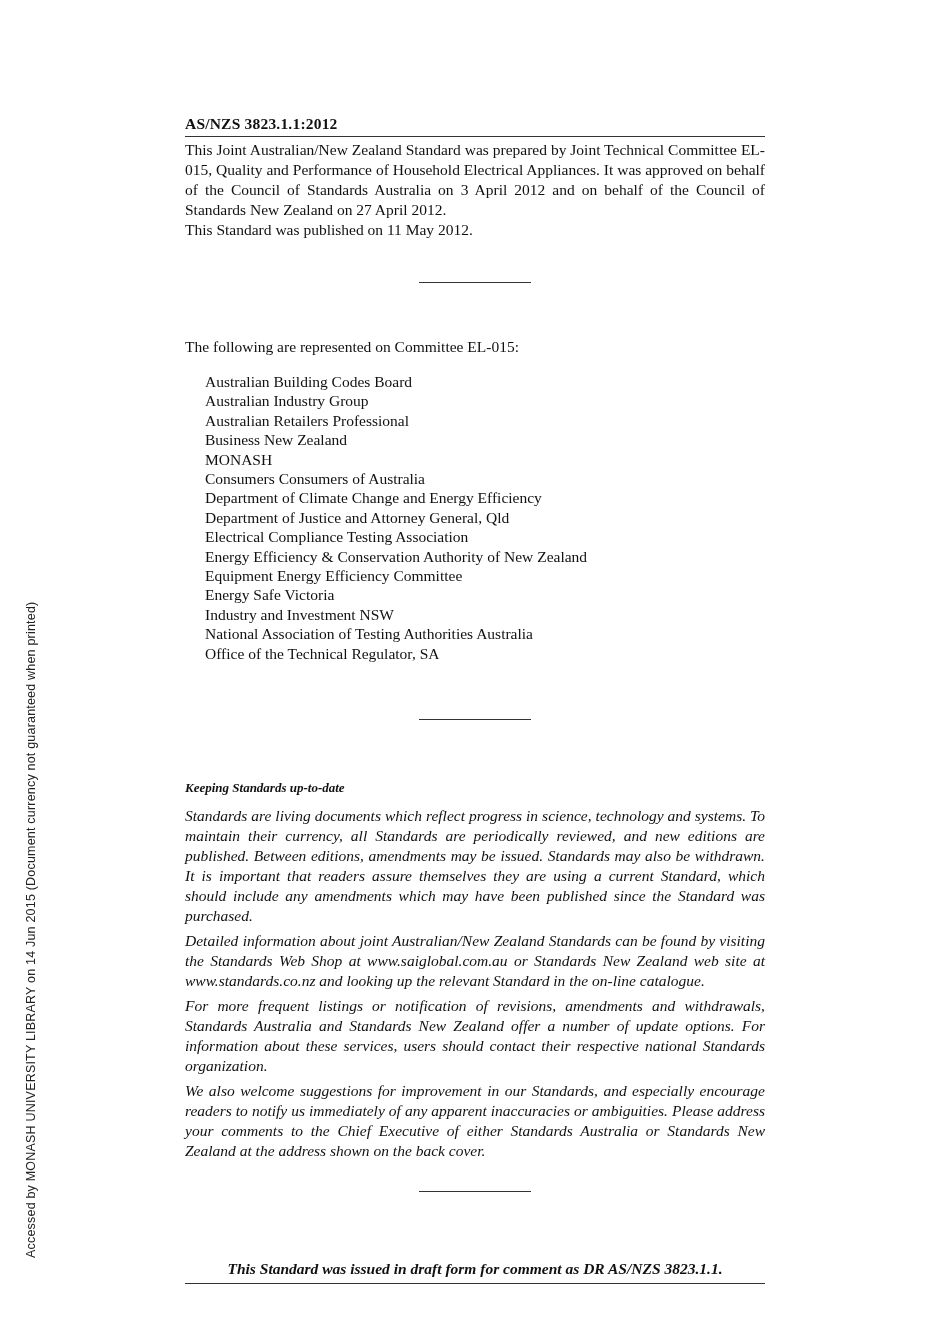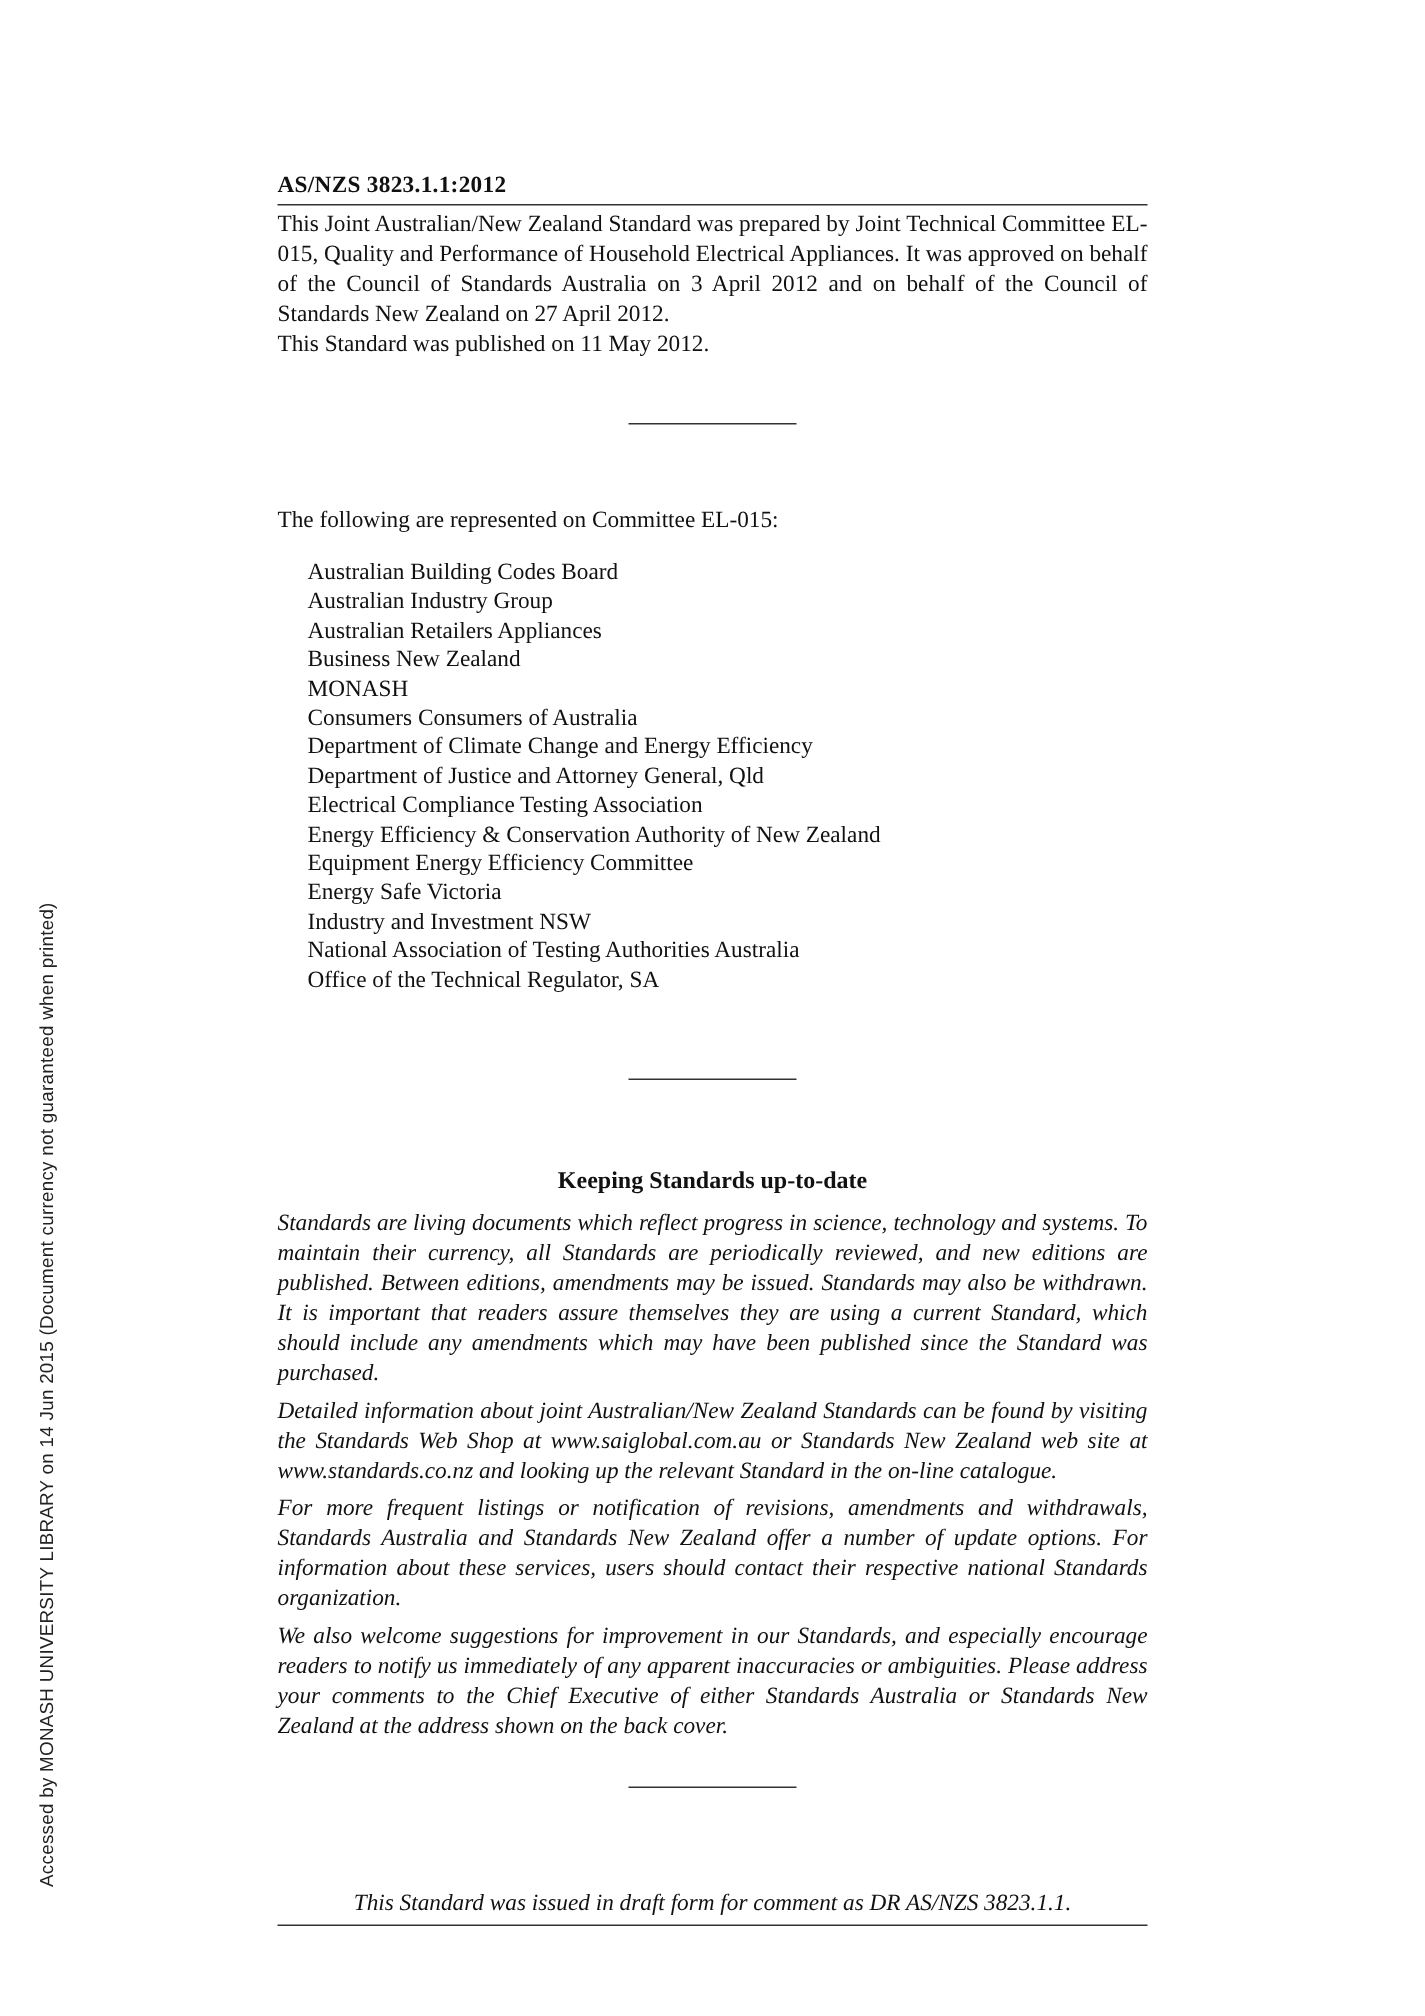--- a/index.html
+++ b/index.html
@@ -57,30 +57,32 @@
   }
   .rule-gap-1 { margin-top: 42px; margin-bottom: 54px; }
   .rule-gap-2 { margin-top: 56px; margin-bottom: 58px; }
   .rule-gap-3 { margin-top: 30px; margin-bottom: 0; }
   .member-list { margin-top: 15px; }
   .member {
     padding-left: 20px;
     line-height: 19.4px;
   }
   .keeping-title {
-    text-align: center;
+    text-align: left;
     font-weight: bold;
-    font-size: 16px;
+    font-size: 13px;
     margin-bottom: 8px;
+    font-style: italic;
   }
   .draft-note {
     text-align: center;
     font-style: italic;
     margin-top: 67px;
     margin-bottom: 4px;
+    font-weight: bold;
   }
 </style>
 </head>
 <body>
 
 <div class="page">
 
   <div class="sidebar-text">Accessed by MONASH UNIVERSITY LIBRARY on 14 Jun 2015 (Document currency not guaranteed when printed)</div>
 
   <div class="content">
@@ -93,21 +95,21 @@
 
     <p>This Standard was published on 11 May 2012.</p>
 
     <div class="center-rule rule-gap-1"></div>
 
     <p>The following are represented on Committee EL-015:</p>
 
     <div class="member-list">
         <div class="member">Australian Building Codes Board</div>
         <div class="member">Australian Industry Group</div>
-        <div class="member">Australian Retailers Appliances</div>
+        <div class="member">Australian Retailers Professional</div>
         <div class="member">Business New Zealand</div>
         <div class="member">MONASH</div>
         <div class="member">Consumers Consumers of Australia</div>
         <div class="member">Department of Climate Change and Energy Efficiency</div>
         <div class="member">Department of Justice and Attorney General, Qld</div>
         <div class="member">Electrical Compliance Testing Association</div>
         <div class="member">Energy Efficiency &amp; Conservation Authority of New Zealand</div>
         <div class="member">Equipment Energy Efficiency Committee</div>
         <div class="member">Energy Safe Victoria</div>
         <div class="member">Industry and Investment NSW</div>

